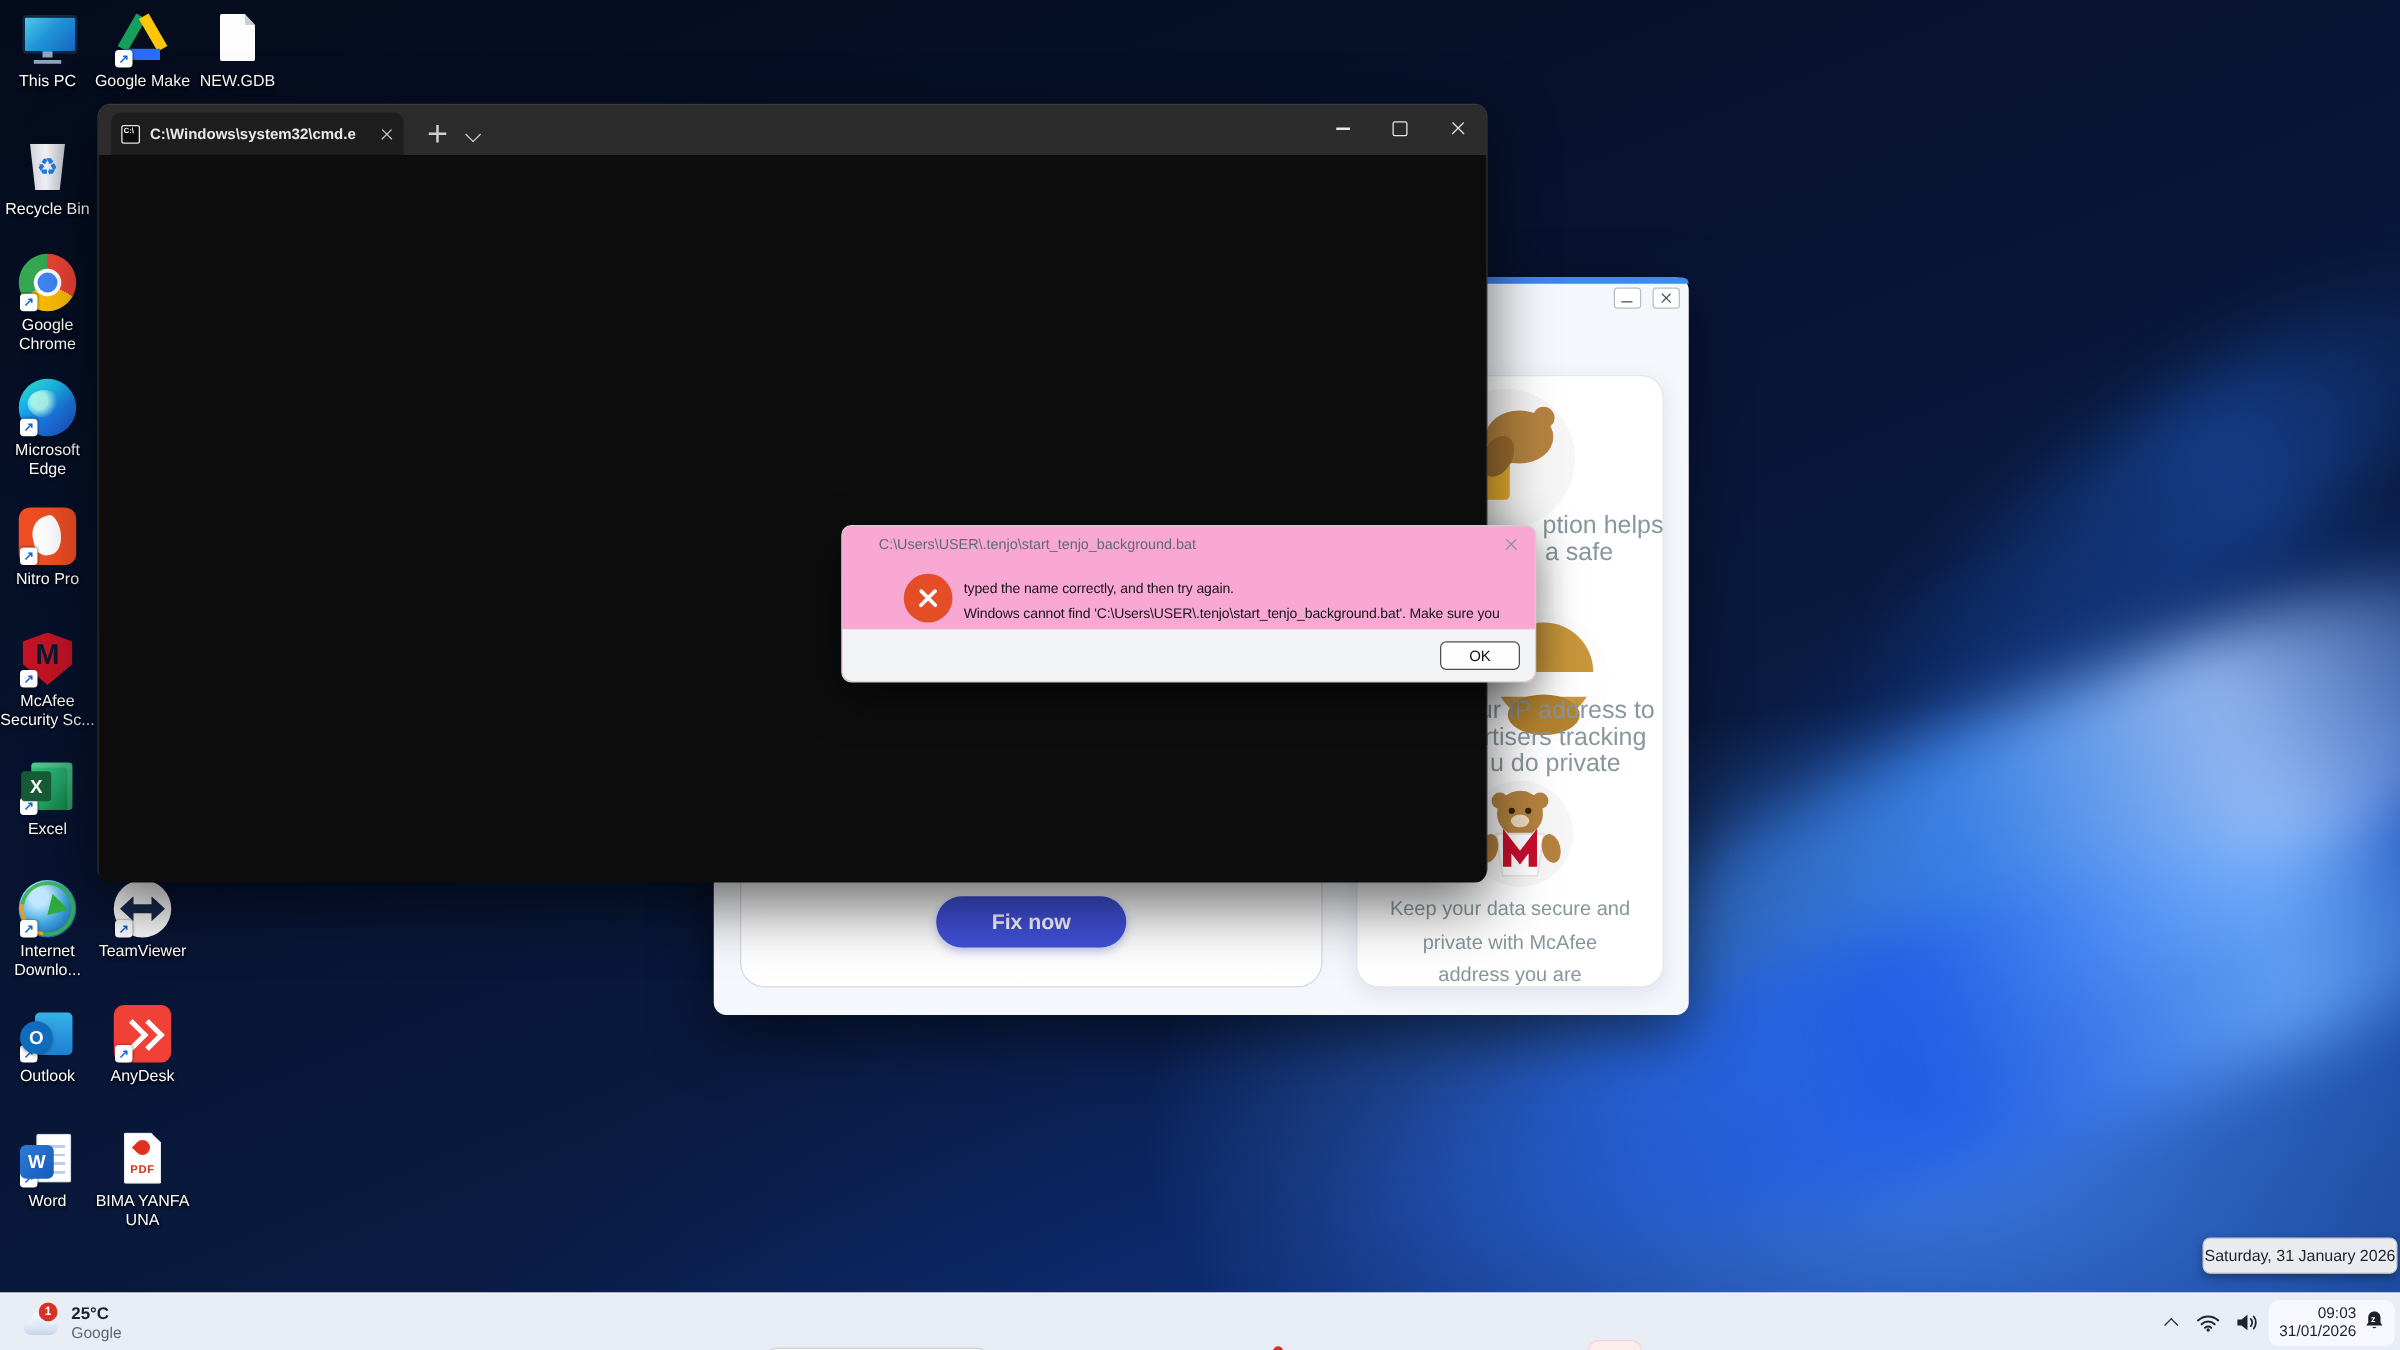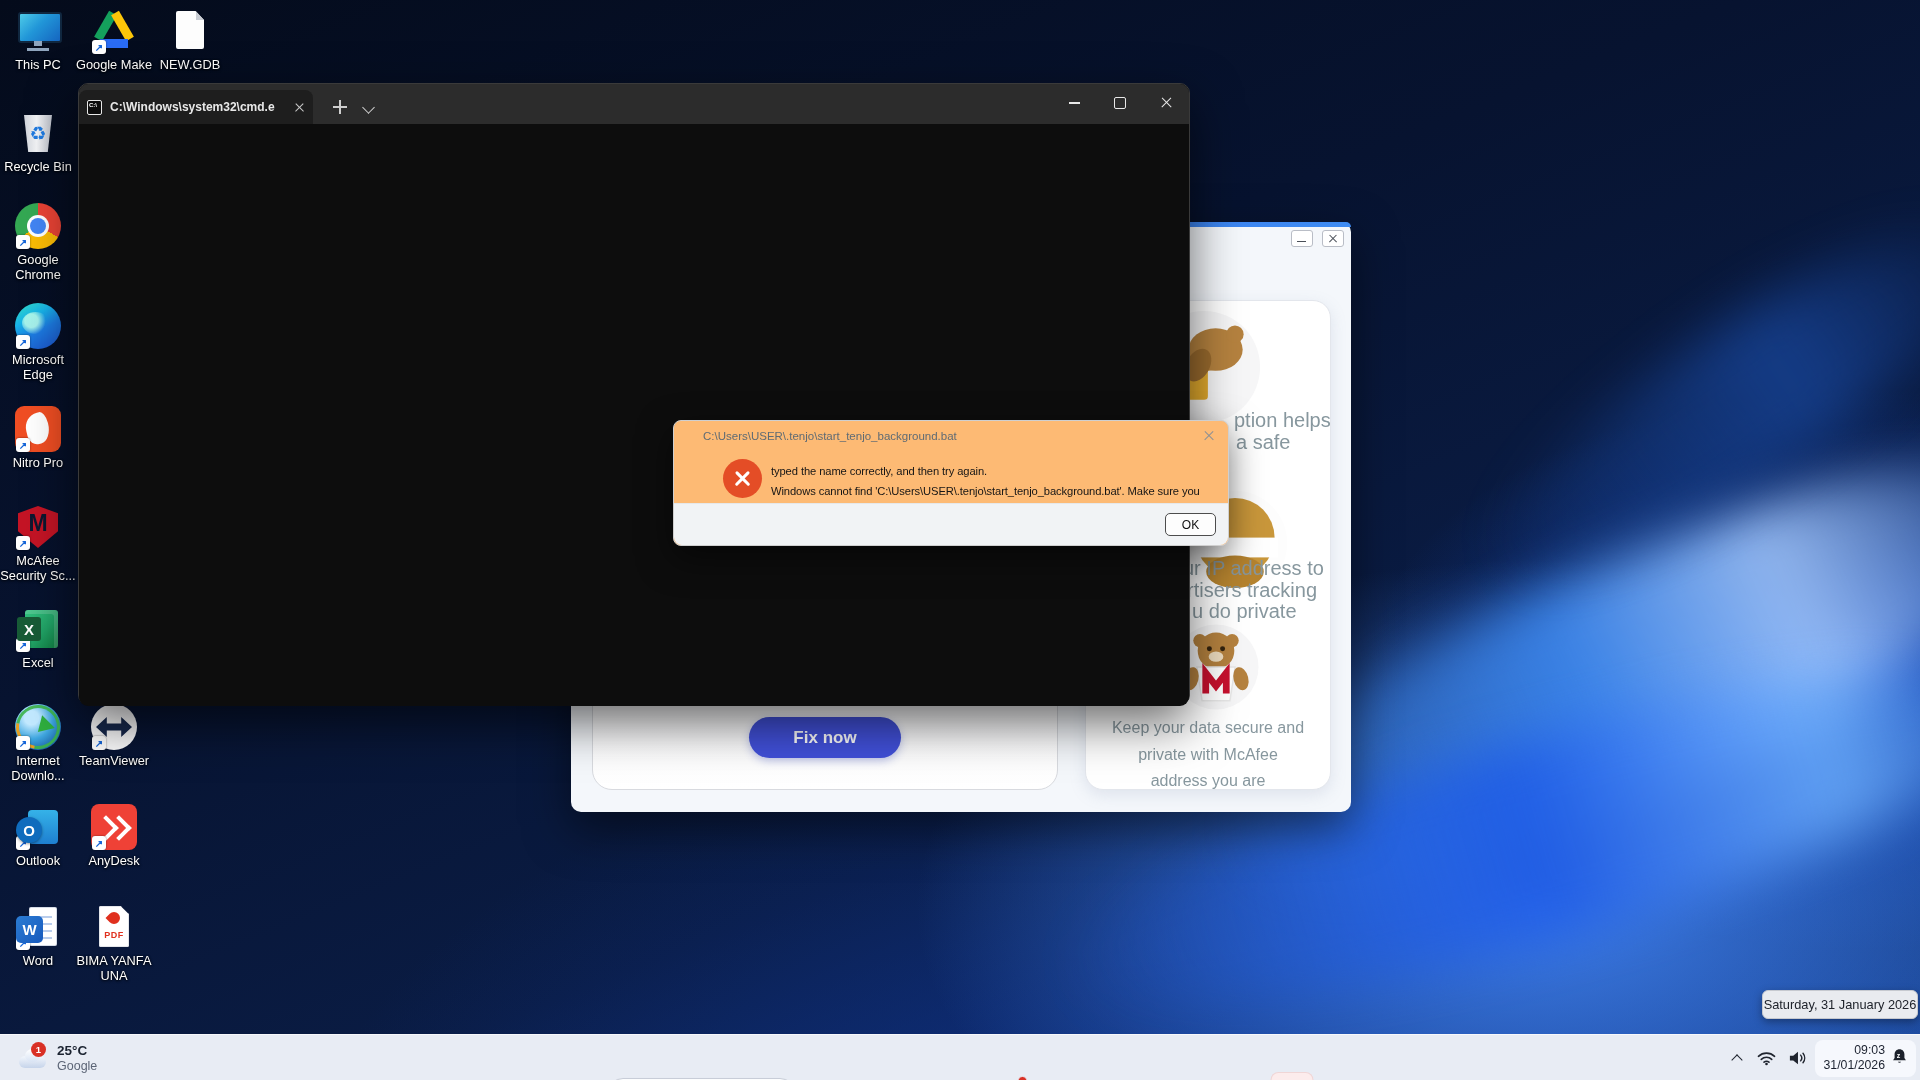--- a/index.html
+++ b/index.html
@@ -105,21 +105,21 @@
     clip-path:polygon(0 0,72% 0,100% 20%,100% 100%,0 100%); box-shadow:inset 0 0 0 1px #e4e6ea; }
   .art-pdf::after { content:"PDF"; position:absolute; left:8px; top:26px; width:30px; text-align:center;
     color:#e0301e; font-size:9px; font-weight:800; letter-spacing:.5px; }
   .pdf-flower { position:absolute; left:17px; top:8px; width:12px; height:12px; background:#e0301e;
     border-radius:50% 50% 50% 0; transform:rotate(45deg); }
 
   
   .term { position:absolute; left:78px; top:83px; width:1112px; height:622px; z-index:3;
     background:#0d0d0d; border-radius:10px; box-shadow:0 18px 50px rgba(0,0,0,.6); border:1px solid #3a3a3a; }
   .term-bar { height:40px; background:#2c2c2c; border-radius:9px 9px 0 0; display:flex; align-items:flex-end; }
-  .term-tab { height:34px; width:234px; background:#1e1e1e; border-radius:8px 8px 0 0;
+  .term-tab { margin-left:10px; height:34px; width:234px; background:#1e1e1e; border-radius:8px 8px 0 0;
     display:flex; align-items:center; padding:0 8px; gap:8px; }
   .cmd-glyph { width:15px; height:15px; background:#0c0c0c; border:1.5px solid #e8e8e8; border-radius:2px; position:relative; flex:0 0 auto; }
   .cmd-glyph::after { content:"C:\\"; position:absolute; left:1px; top:1px; font-size:6px; color:#fff; font-weight:700; }
   .term-tab-title { color:#e8e8e8; font-size:12px; font-weight:700; white-space:nowrap; overflow:hidden;
     text-overflow:clip; max-width:170px; }
   .xbars { position:relative; width:11px; height:11px; flex:0 0 auto; }
   .xbars::before, .xbars::after { content:""; position:absolute; left:0; top:5px; width:11px; height:1.4px; background:#c9c9c9; }
   .xbars::before { transform:rotate(45deg); } .xbars::after { transform:rotate(-45deg); }
   .term-newtab { position:relative; width:30px; height:30px; margin:0 2px 2px 12px; }
   .term-newtab::before { content:""; position:absolute; left:8px; top:14px; width:14px; height:1.6px; background:#cfcfcf; }
@@ -154,35 +154,35 @@
     display:flex; align-items:center; justify-content:center; cursor:pointer; font-family:inherit;
     box-shadow:0 3px 8px rgba(40,60,180,.3); }
 
   .mc-side-card { position:absolute; left:514px; top:78px; width:246px; height:490px; background:#fff;
     border:1px solid #e3e6ec; border-radius:18px; box-shadow:0 5px 16px rgba(120,140,170,.18); }
   .mc-line { position:absolute; color:#87979e; font-size:20px; white-space:nowrap; }
   .mc-center { position:absolute; left:0; right:0; text-align:center; color:#87979e; font-size:16px; line-height:26.5px; }
   .bear { position:absolute; }
 
   
-  .dlg { position:absolute; left:673px; top:420px; width:556px; height:126px; z-index:4; background:#fdba74;
+  .dlg { position:absolute; left:673px; top:420px; width:556px; height:126px; z-index:4; background:#f9a8d4;
     border-radius:8px; border:1px solid #cfcfcf; box-shadow:0 12px 34px rgba(0,0,0,.5); }
   .dlg-title { position:absolute; left:29px; top:9px; font-size:11.5px; color:#5f6b74; white-space:nowrap; }
   .dlg-close { position:absolute; right:10px; top:6px; width:18px; height:18px; }
   .dlg-close::before, .dlg-close::after { content:""; position:absolute; left:3px; top:8px; width:12px; height:1.3px; background:#8a8f96; }
   .dlg-close::before { transform:rotate(45deg); } .dlg-close::after { transform:rotate(-45deg); }
   .dlg-ic { position:absolute; left:49px; top:38px; width:39px; height:39px; border-radius:50%; background:#e44d26; }
   .dlg-ic::before, .dlg-ic::after { content:""; position:absolute; left:10px; top:17.8px; width:19px; height:3.4px;
     background:#fff; border-radius:2px; }
   .dlg-ic::before { transform:rotate(45deg); } .dlg-ic::after { transform:rotate(-45deg); }
   .dlg-msg { position:absolute; left:97px; top:41px; font-size:11.2px; color:#151515; line-height:19.5px;
     letter-spacing:-.1px; white-space:nowrap; }
   .dlg-footer { position:absolute; left:0; right:0; bottom:0; height:42px; background:#f1f3f5; border-radius:0 0 8px 8px;
     border-top:1px solid #e6e8ea; }
-  .dlg-ok { position:absolute; right:12px; bottom:9px; width:51px; height:23px; background:#fdfdfd;
+  .dlg-ok { position:absolute; right:12px; bottom:9px; width:64px; height:23px; background:#fdfdfd;
     border:1px solid #4d4d4d; border-radius:5px; font-size:12px; color:#111; font-family:inherit;
     display:flex; align-items:center; justify-content:center; cursor:pointer; }
 
   
   .taskbar { position:absolute; left:0; bottom:0; width:1920px; height:46px; z-index:10;
     background:#e8ecf4; border-top:1px solid rgba(255,255,255,.65); }
   .weather { position:absolute; left:10px; top:0; height:46px; display:flex; align-items:center; gap:9px; padding:0 8px; }
   .cloud { width:30px; height:22px; position:relative; }
   .cloud::before { content:""; position:absolute; left:1px; bottom:1px; width:27px; height:12px; border-radius:8px;
     background:linear-gradient(#f2f6fc,#c6d4ea); }

